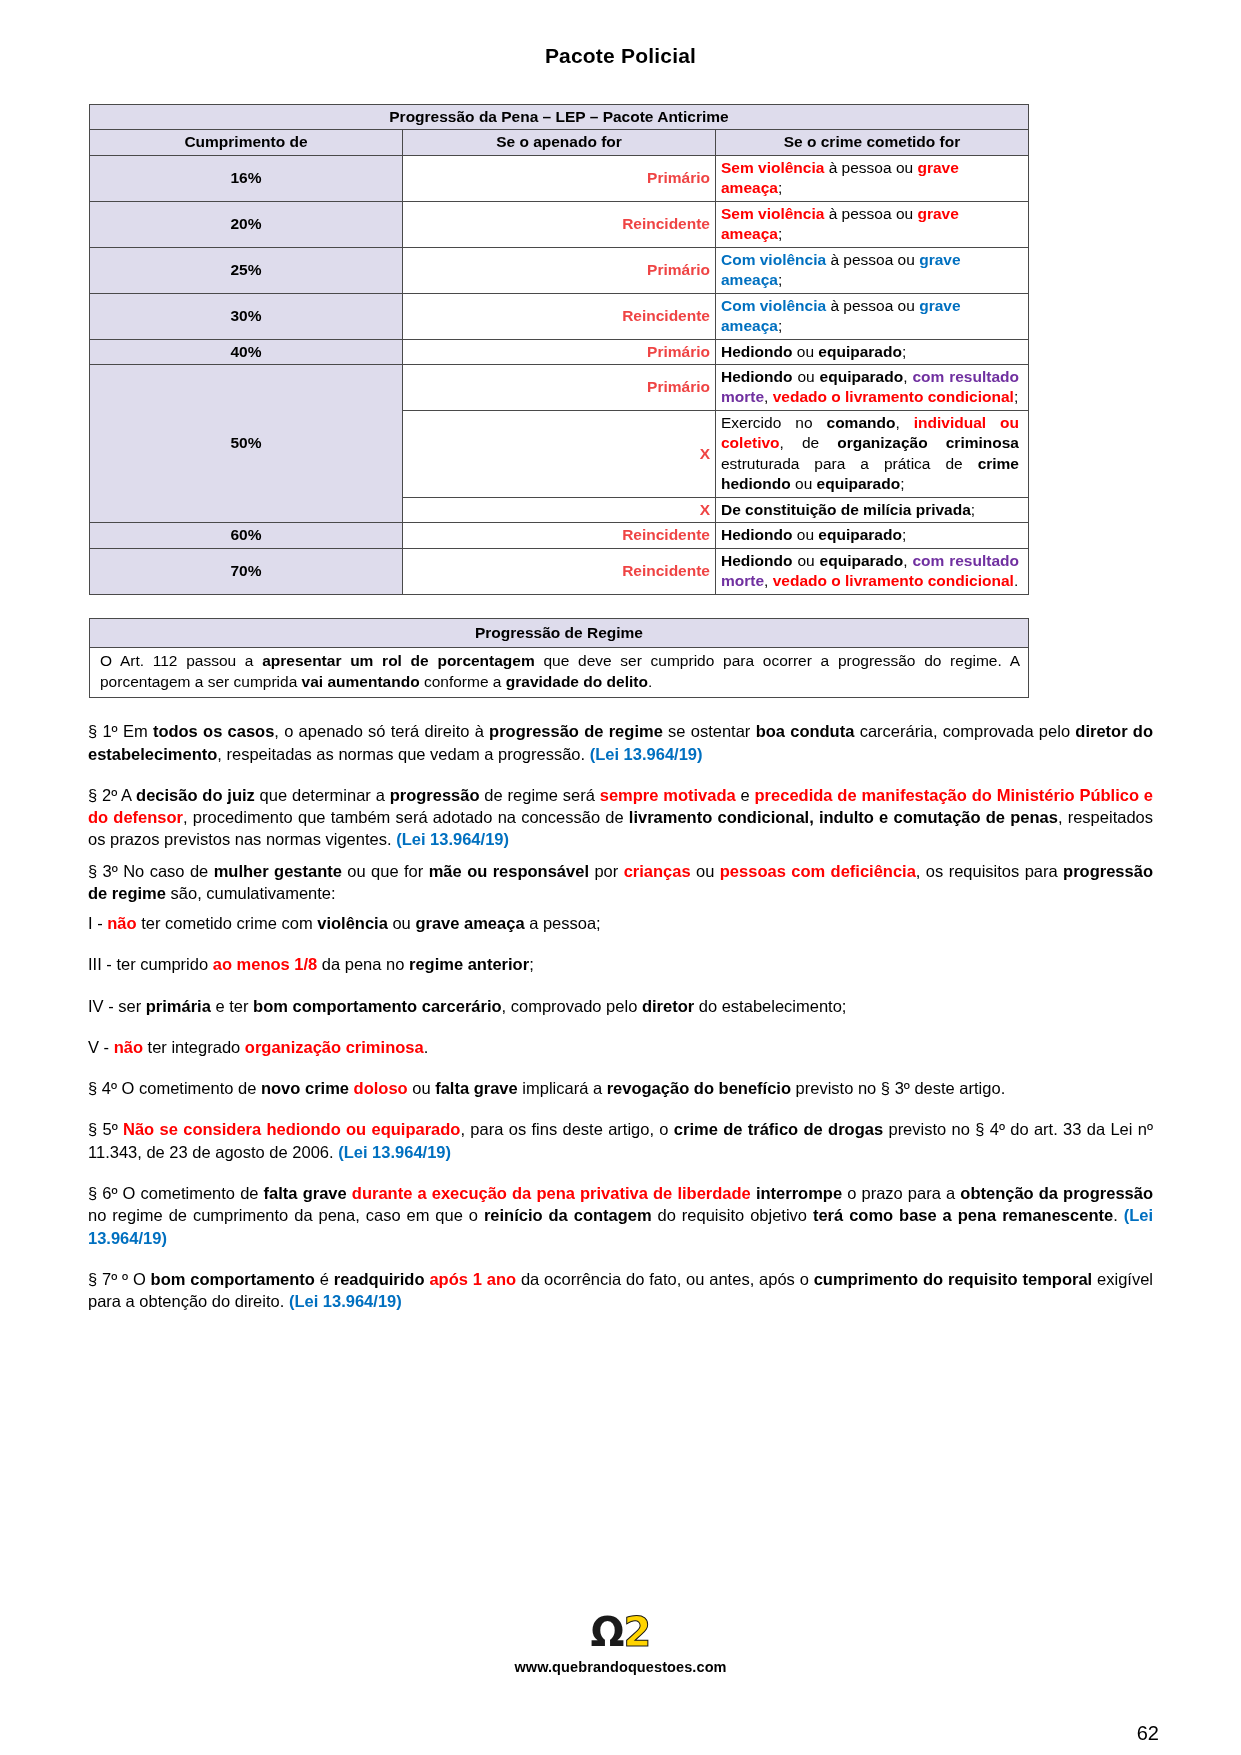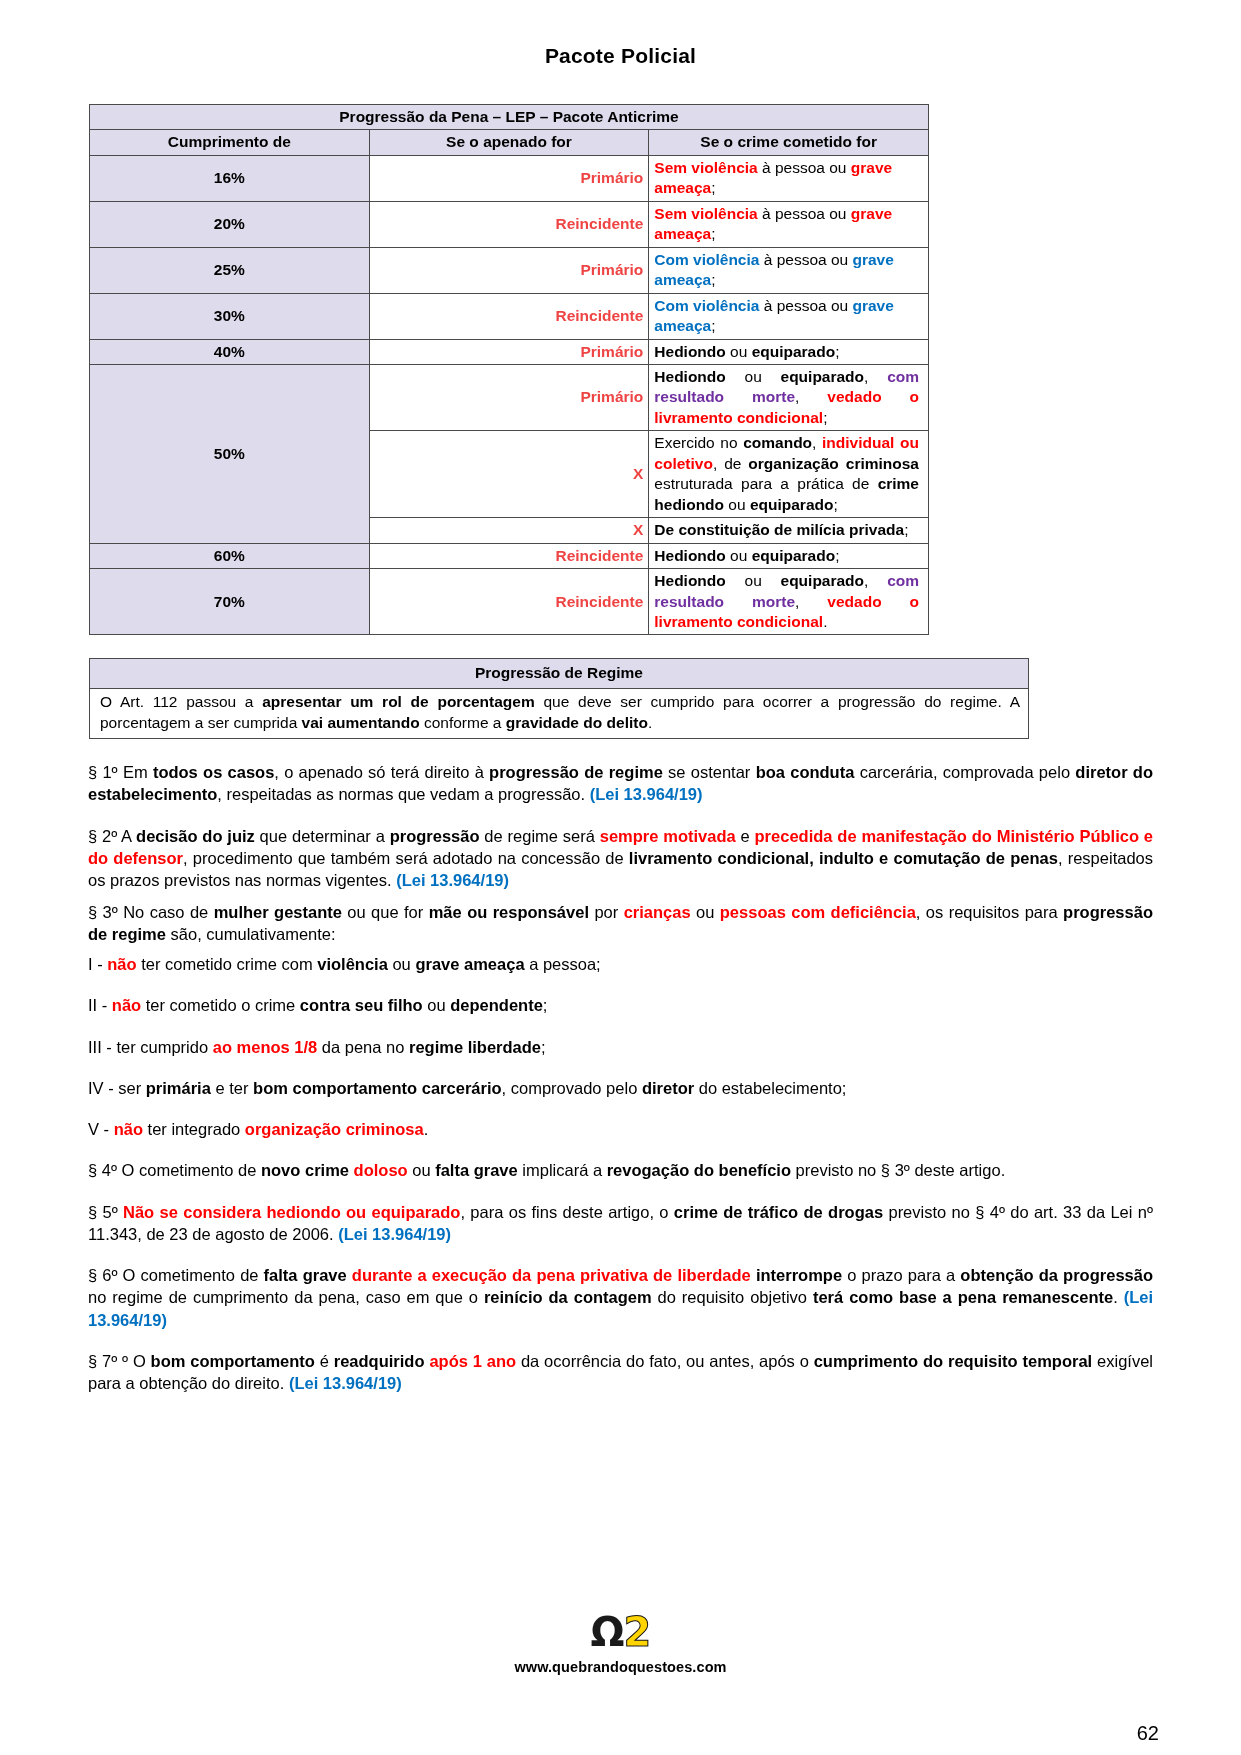--- a/index.html
+++ b/index.html
@@ -17,21 +17,21 @@
   .doc-title {
     text-align: center;
     font-size: 21px;
     font-weight: bold;
     margin: 12px 0 36px 0;
     letter-spacing: .2px;
   }
 
   
   table.pena {
-    width: 840px;
+    width: 940px;
     border-collapse: collapse;
     table-layout: fixed;
     margin: 0 0 0 1px;
   }
   table.pena td, table.pena th {
     border: 1px solid #4a4a4a;
     padding: 2px 5px;
     vertical-align: middle;
     font-size: 15.5px;
     line-height: 1.32;
@@ -216,22 +216,21 @@
         <td class="regime-body"><span>O Art. 112 passou a </span><span class="b">apresentar um rol de porcentagem</span><span> que deve ser cumprido para ocorrer a progressão do regime. A porcentagem a ser cumprida </span><span class="b">vai aumentando</span><span> conforme a </span><span class="b">gravidade do delito</span><span>.</span></td>
       </tr>
     </tbody>
   </table>
 
   <div class="body-text">
     <p class="para"><span>§ 1º Em </span><span class="b">todos os casos</span><span>, o apenado só terá direito à </span><span class="b">progressão de regime</span><span> se ostentar </span><span class="b">boa conduta</span><span> carcerária, comprovada pelo </span><span class="b">diretor do estabelecimento</span><span>, respeitadas as normas que vedam a progressão.    </span><span class="blue">(Lei 13.964/19)</span></p>
     <p class="para tight"><span>§ 2º A </span><span class="b">decisão do juiz</span><span> que determinar a </span><span class="b">progressão</span><span> de regime será </span><span class="red">sempre motivada</span><span> e </span><span class="red">precedida de manifestação do Ministério Público e do defensor</span><span>, procedimento que também será adotado na concessão de </span><span class="b">livramento condicional, indulto e comutação de penas</span><span>, respeitados os prazos previstos nas normas vigentes. </span><span class="blue">(Lei 13.964/19)</span></p>
     <p class="para nogap"><span>§ 3º No caso de </span><span class="b">mulher gestante</span><span> ou que for </span><span class="b">mãe ou responsável</span><span> por </span><span class="red">crianças</span><span> ou </span><span class="red">pessoas com deficiência</span><span>, os requisitos para </span><span class="b">progressão de regime</span><span> são, cumulativamente:</span></p>
     <p class="para"><span>I - </span><span class="red">não</span><span> ter cometido crime com </span><span class="b">violência</span><span> ou </span><span class="b">grave ameaça</span><span> a pessoa;</span></p>
-    <p class="para"><span>II - </span><span class="red">não</span><span> ter cometido o crime </span><span class="b">contra seu filho</span><span> ou </span><span class="b">dependente</span><span>;</span></p>
-    <p class="para"><span>III - ter cumprido </span><span class="red">ao menos 1/8</span><span> da pena no </span><span class="b">regime liberdade</span><span>;</span></p>
+    <p class="para"><span>III - ter cumprido </span><span class="red">ao menos 1/8</span><span> da pena no </span><span class="b">regime anterior</span><span>;</span></p>
     <p class="para"><span>IV - ser </span><span class="b">primária</span><span> e ter </span><span class="b">bom comportamento carcerário</span><span>, comprovado pelo </span><span class="b">diretor</span><span> do estabelecimento;</span></p>
     <p class="para"><span>V - </span><span class="red">não</span><span> ter integrado </span><span class="red">organização criminosa</span><span>.</span></p>
     <p class="para"><span>§ 4º  O cometimento de </span><span class="b">novo crime </span><span class="red">doloso</span><span> ou </span><span class="b">falta grave</span><span> implicará a </span><span class="b">revogação do benefício</span><span> previsto no § 3º deste artigo.</span></p>
     <p class="para"><span>§ 5º </span><span class="red">Não se considera hediondo ou equiparado</span><span>, para os fins deste artigo, o </span><span class="b">crime de tráfico de drogas</span><span> previsto no § 4º do art. 33 da Lei nº 11.343, de 23 de agosto de 2006.      </span><span class="blue">(Lei 13.964/19)</span></p>
     <p class="para"><span>§ 6º O cometimento de </span><span class="b">falta grave</span><span> </span><span class="red">durante a execução da pena privativa de liberdade</span><span> </span><span class="b">interrompe</span><span> o prazo para a </span><span class="b">obtenção da progressão</span><span> no regime de cumprimento da pena, caso em que o </span><span class="b">reinício da contagem</span><span> do requisito objetivo </span><span class="b">terá como base a pena remanescente</span><span>.      </span><span class="blue">(Lei 13.964/19)</span></p>
     <p class="para"><span>§ 7º º O </span><span class="b">bom comportamento</span><span> é </span><span class="b">readquirido</span><span> </span><span class="red">após 1 ano</span><span> da ocorrência do fato, ou antes, após o </span><span class="b">cumprimento do requisito temporal</span><span> exigível para a obtenção do direito. </span><span class="blue">(Lei 13.964/19)</span></p>
   </div>
 
 </div>
 

